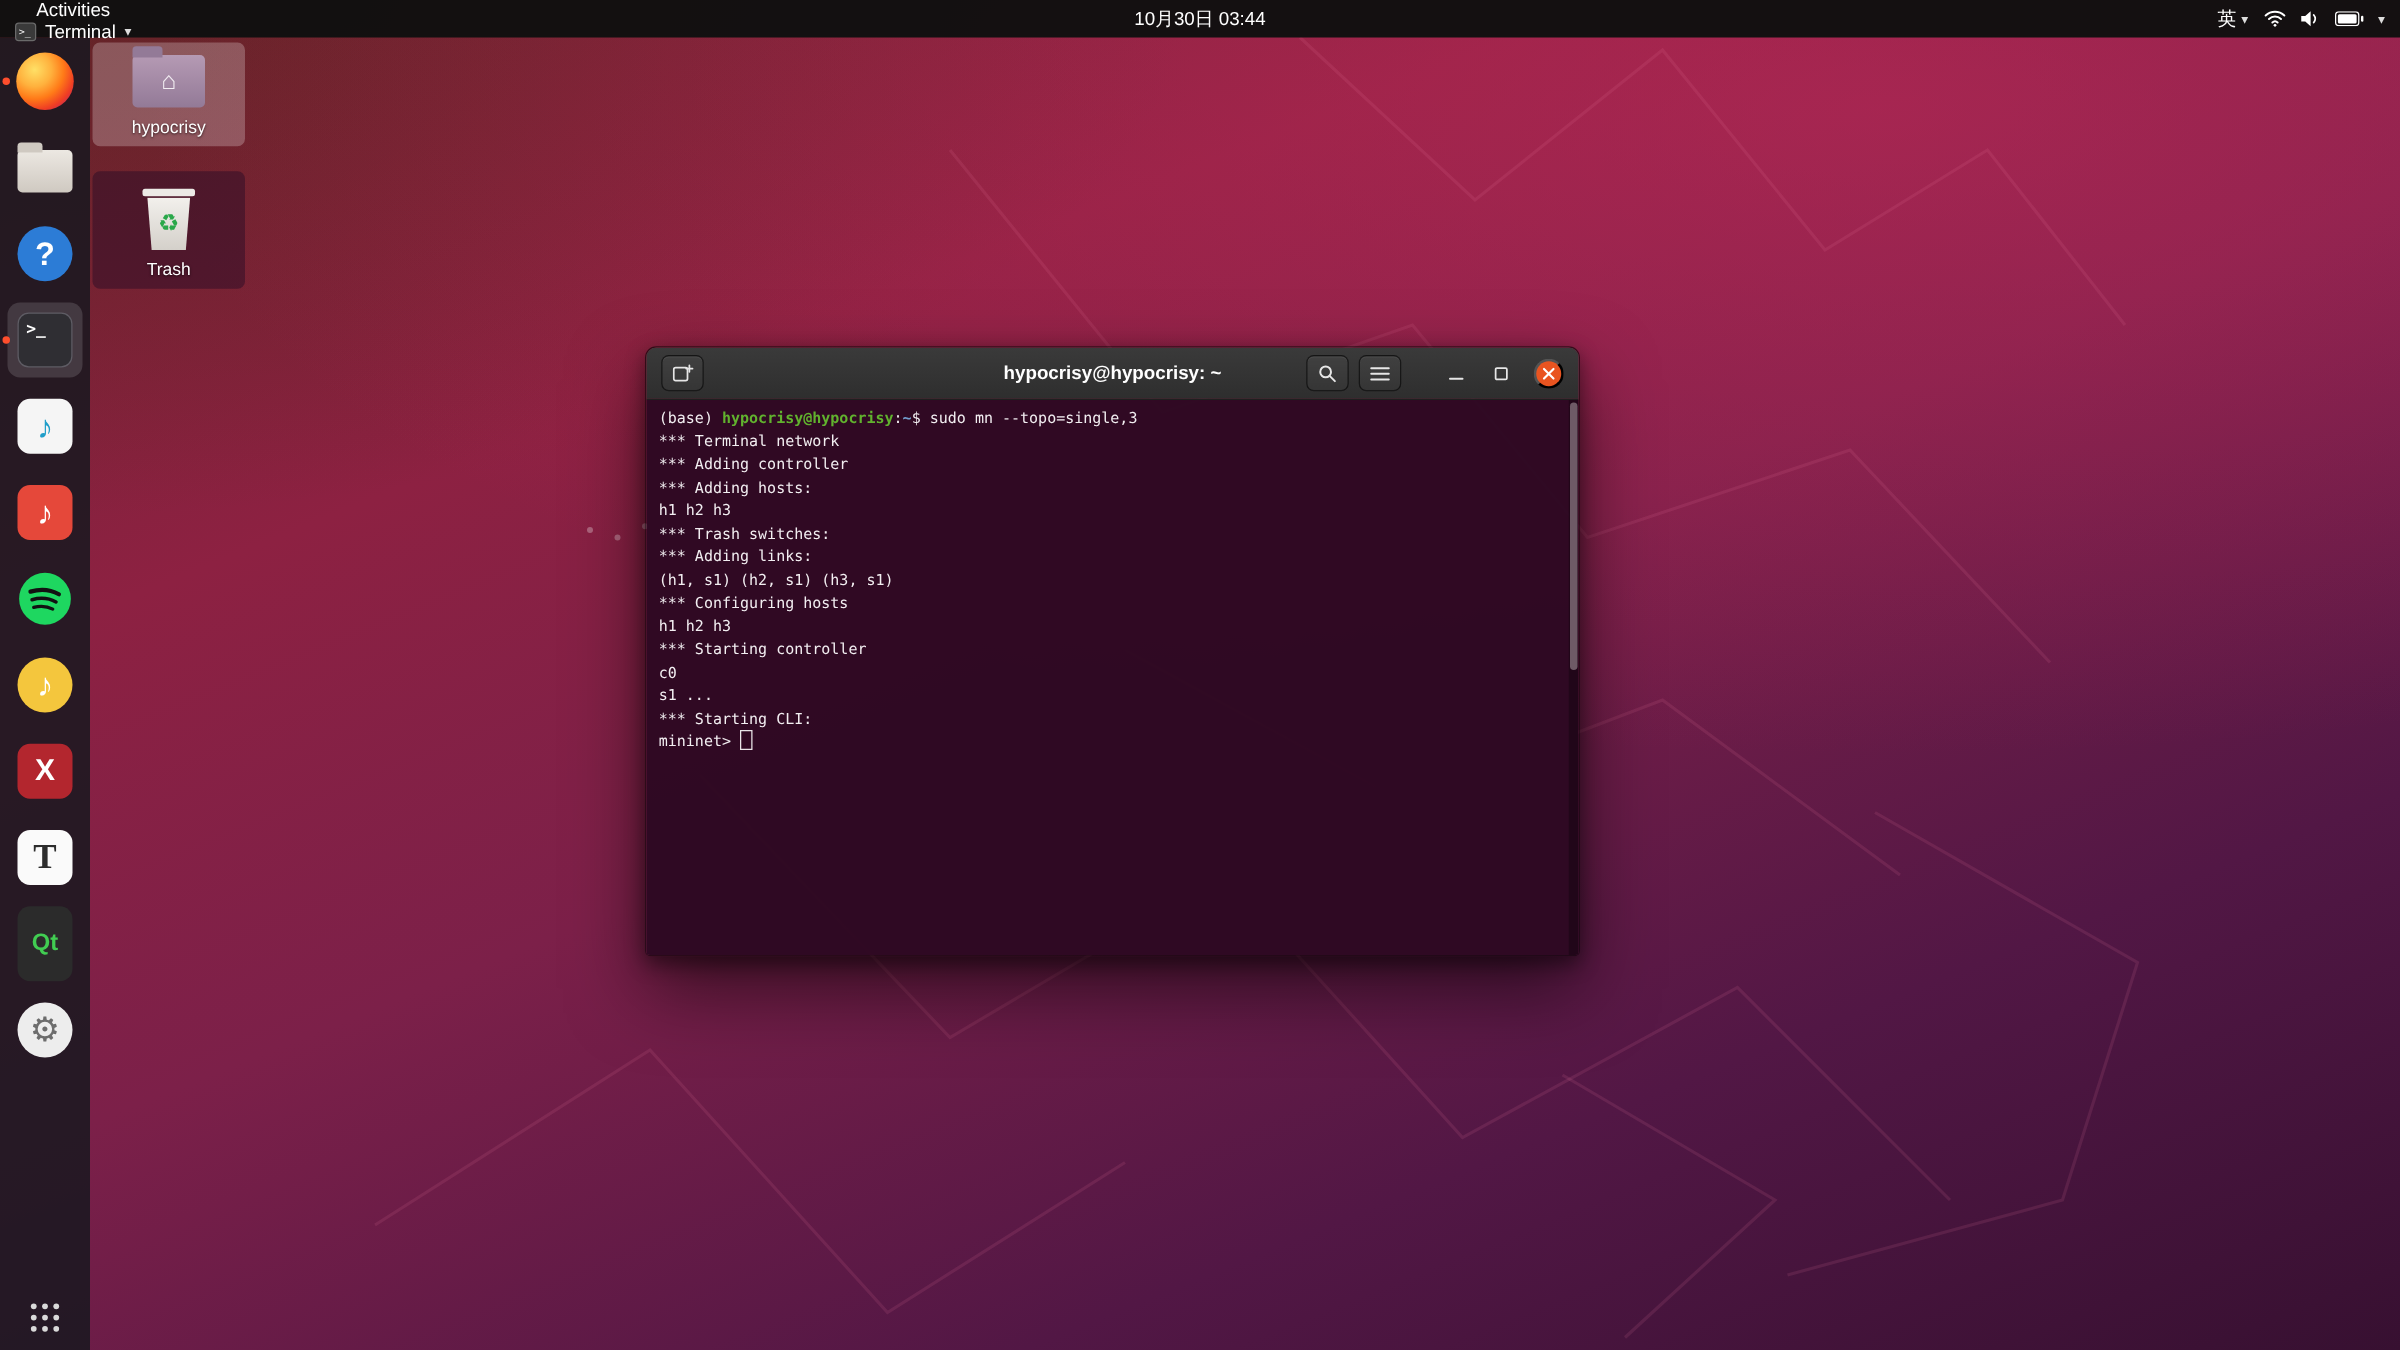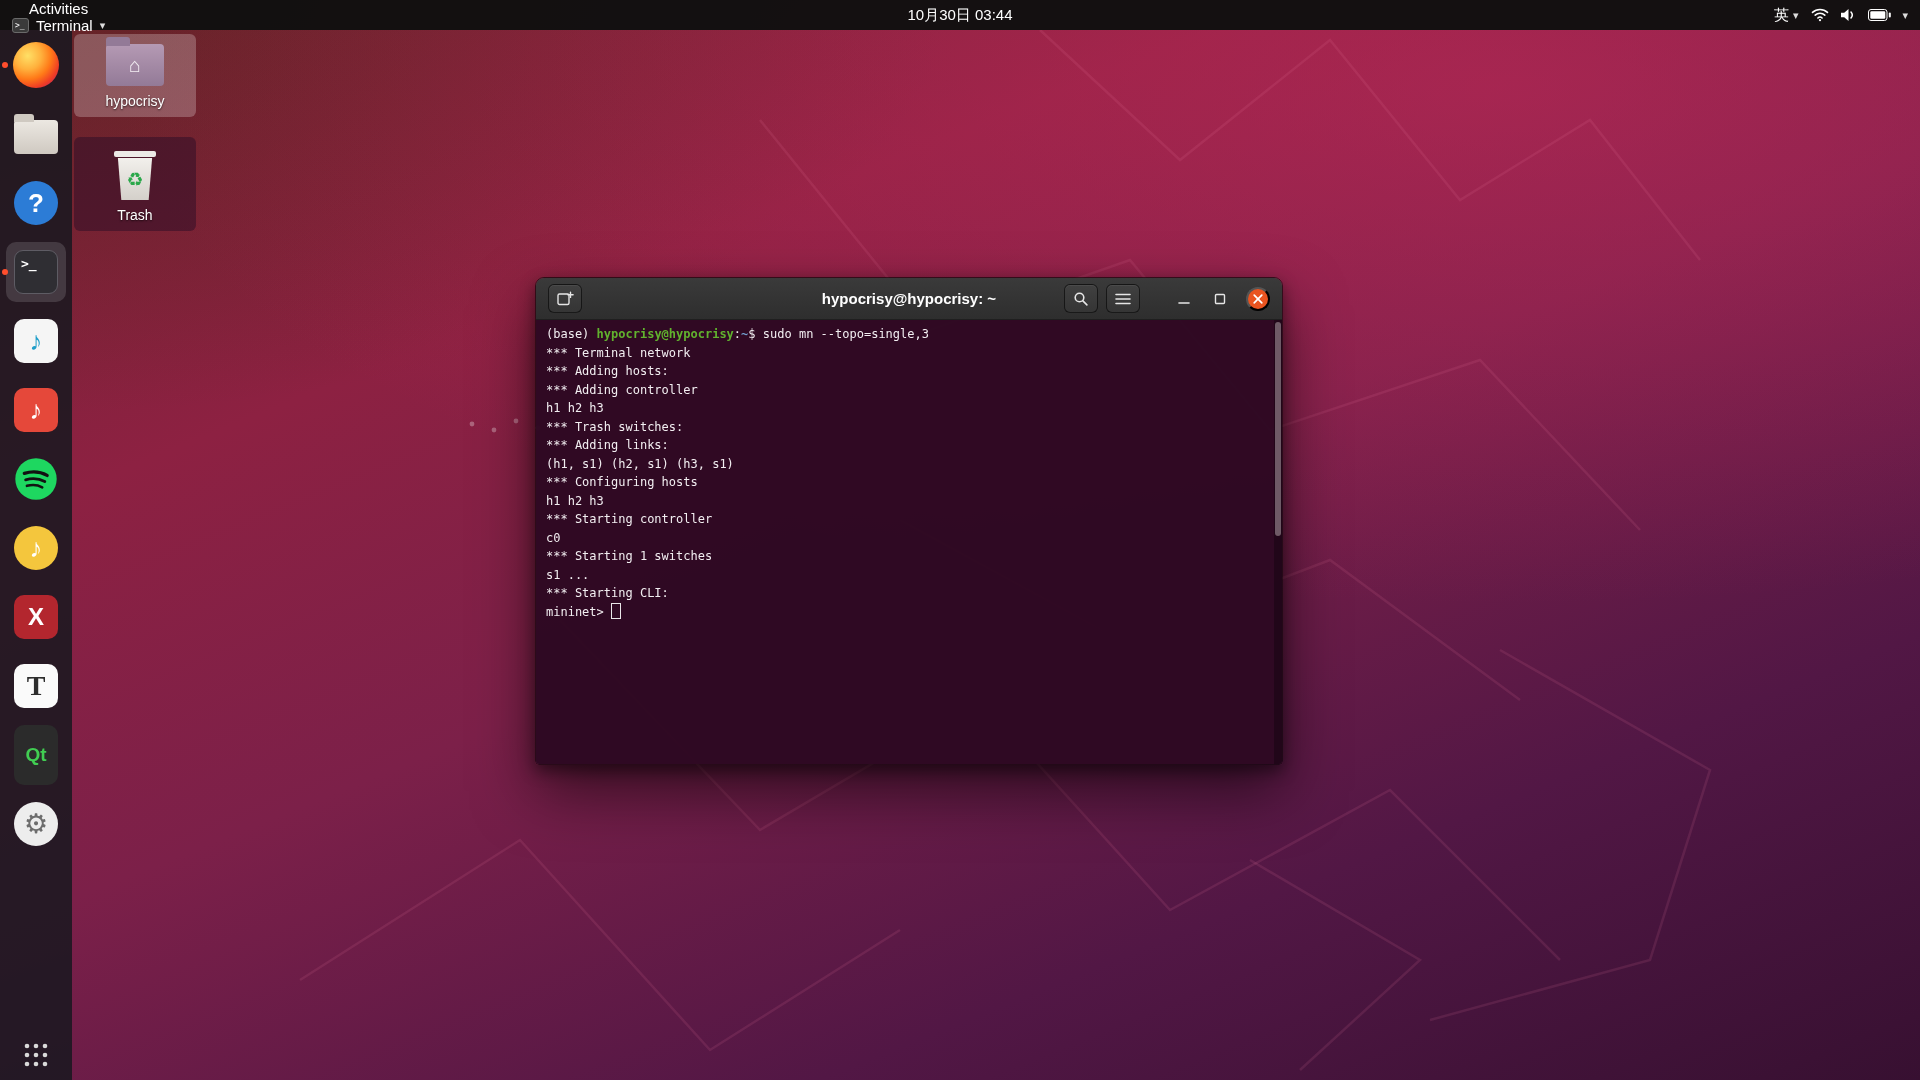--- a/index.html
+++ b/index.html
@@ -63,21 +63,21 @@
   .di-home { left:74px; top:34px; background:rgba(255,255,255,0.24); }
   .di-trash { left:74px; top:137px; background:rgba(42,12,37,0.5); padding-top:14px; }
   .folder { width:58px; height:42px; background:linear-gradient(#b59ab4,#937a97); border-radius:4px; position:relative; display:flex; align-items:center; justify-content:center; }
   .folder::before { content:""; position:absolute; top:-7px; left:0; width:24px; height:9px; background:#937a97; border-radius:3px 3px 0 0; }
   .folder .emblem { color:#f3eef3; font-size:20px; line-height:1; }
   .trash-wrap { display:flex; flex-direction:column; align-items:center; }
   .trash-lid { width:42px; height:6px; background:#eceae6; border-radius:2px; margin-bottom:1px; }
   .trash-body { width:38px; height:42px; background:linear-gradient(#f2f0ec,#d4d0ca); clip-path:polygon(5% 0,95% 0,86% 100%,14% 100%); display:flex; align-items:center; justify-content:center; color:#2aa84a; font-size:19px; }
 
   
-  .term-window { position:absolute; left:535px; top:277px; width:748px; height:488px;
+  .term-window { position:absolute; left:516px; top:277px; width:748px; height:488px;
     border-radius:9px 9px 4px 4px; overflow:hidden; z-index:30;
     box-shadow:0 26px 60px rgba(0,0,0,0.55), 0 6px 16px rgba(0,0,0,0.45);
     border:1px solid rgba(0,0,0,0.65); }
   .term-header { height:42px; background:linear-gradient(#3a3a3a,#2e2e2e); border-bottom:1px solid #1f1f1f;
     display:flex; align-items:center; position:relative; }
   .term-title { position:absolute; left:0; right:0; text-align:center; color:#fff; font-weight:bold; font-size:15px; pointer-events:none; }
   .hb-btn { width:34px; height:29px; border:1px solid rgba(0,0,0,0.6); border-radius:6px;
     background:linear-gradient(#404040,#353535); display:flex; align-items:center; justify-content:center; cursor:pointer;
     box-shadow:inset 0 1px 0 rgba(255,255,255,0.06); z-index:2; }
   .hb-left { margin-left:12px; }
@@ -170,31 +170,30 @@
           <svg width="12" height="12" viewBox="0 0 12 12">
               <path d="M2.2 2.2l7.6 7.6M9.8 2.2l-7.6 7.6" stroke="#fff" stroke-width="1.7" stroke-linecap="round"></path>
             </svg>
         </button>
       </div>
     </div>
 
     <div class="term-body">
       <div class="tline"><span>(base) </span><span class="p-green">hypocrisy@hypocrisy</span><span>:</span><span class="p-blue">~</span><span>$ </span><span>sudo mn --topo=single,3</span></div>
       <div class="tline">*** Terminal network</div>
+      <div class="tline">*** Adding controller</div>
       <div class="tline">*** Adding hosts:</div>
-      <div class="tline">*** Adding controller</div>
       <div class="tline">h1 h2 h3</div>
       <div class="tline">*** Trash switches:</div>
       <div class="tline">*** Adding links:</div>
       <div class="tline">(h1, s1) (h2, s1) (h3, s1)</div>
       <div class="tline">*** Configuring hosts</div>
       <div class="tline">h1 h2 h3</div>
       <div class="tline">*** Starting controller</div>
       <div class="tline">c0</div>
-      <div class="tline">*** Starting 1 switches</div>
       <div class="tline">s1 ...</div>
       <div class="tline">*** Starting CLI:</div>
       <div class="tline"><span>mininet&gt; </span><span class="cursor"></span></div>
 
       <div class="scrollbar">
         <div class="scroll-thumb"></div>
       </div>
     </div>
   </div>
 </div>

